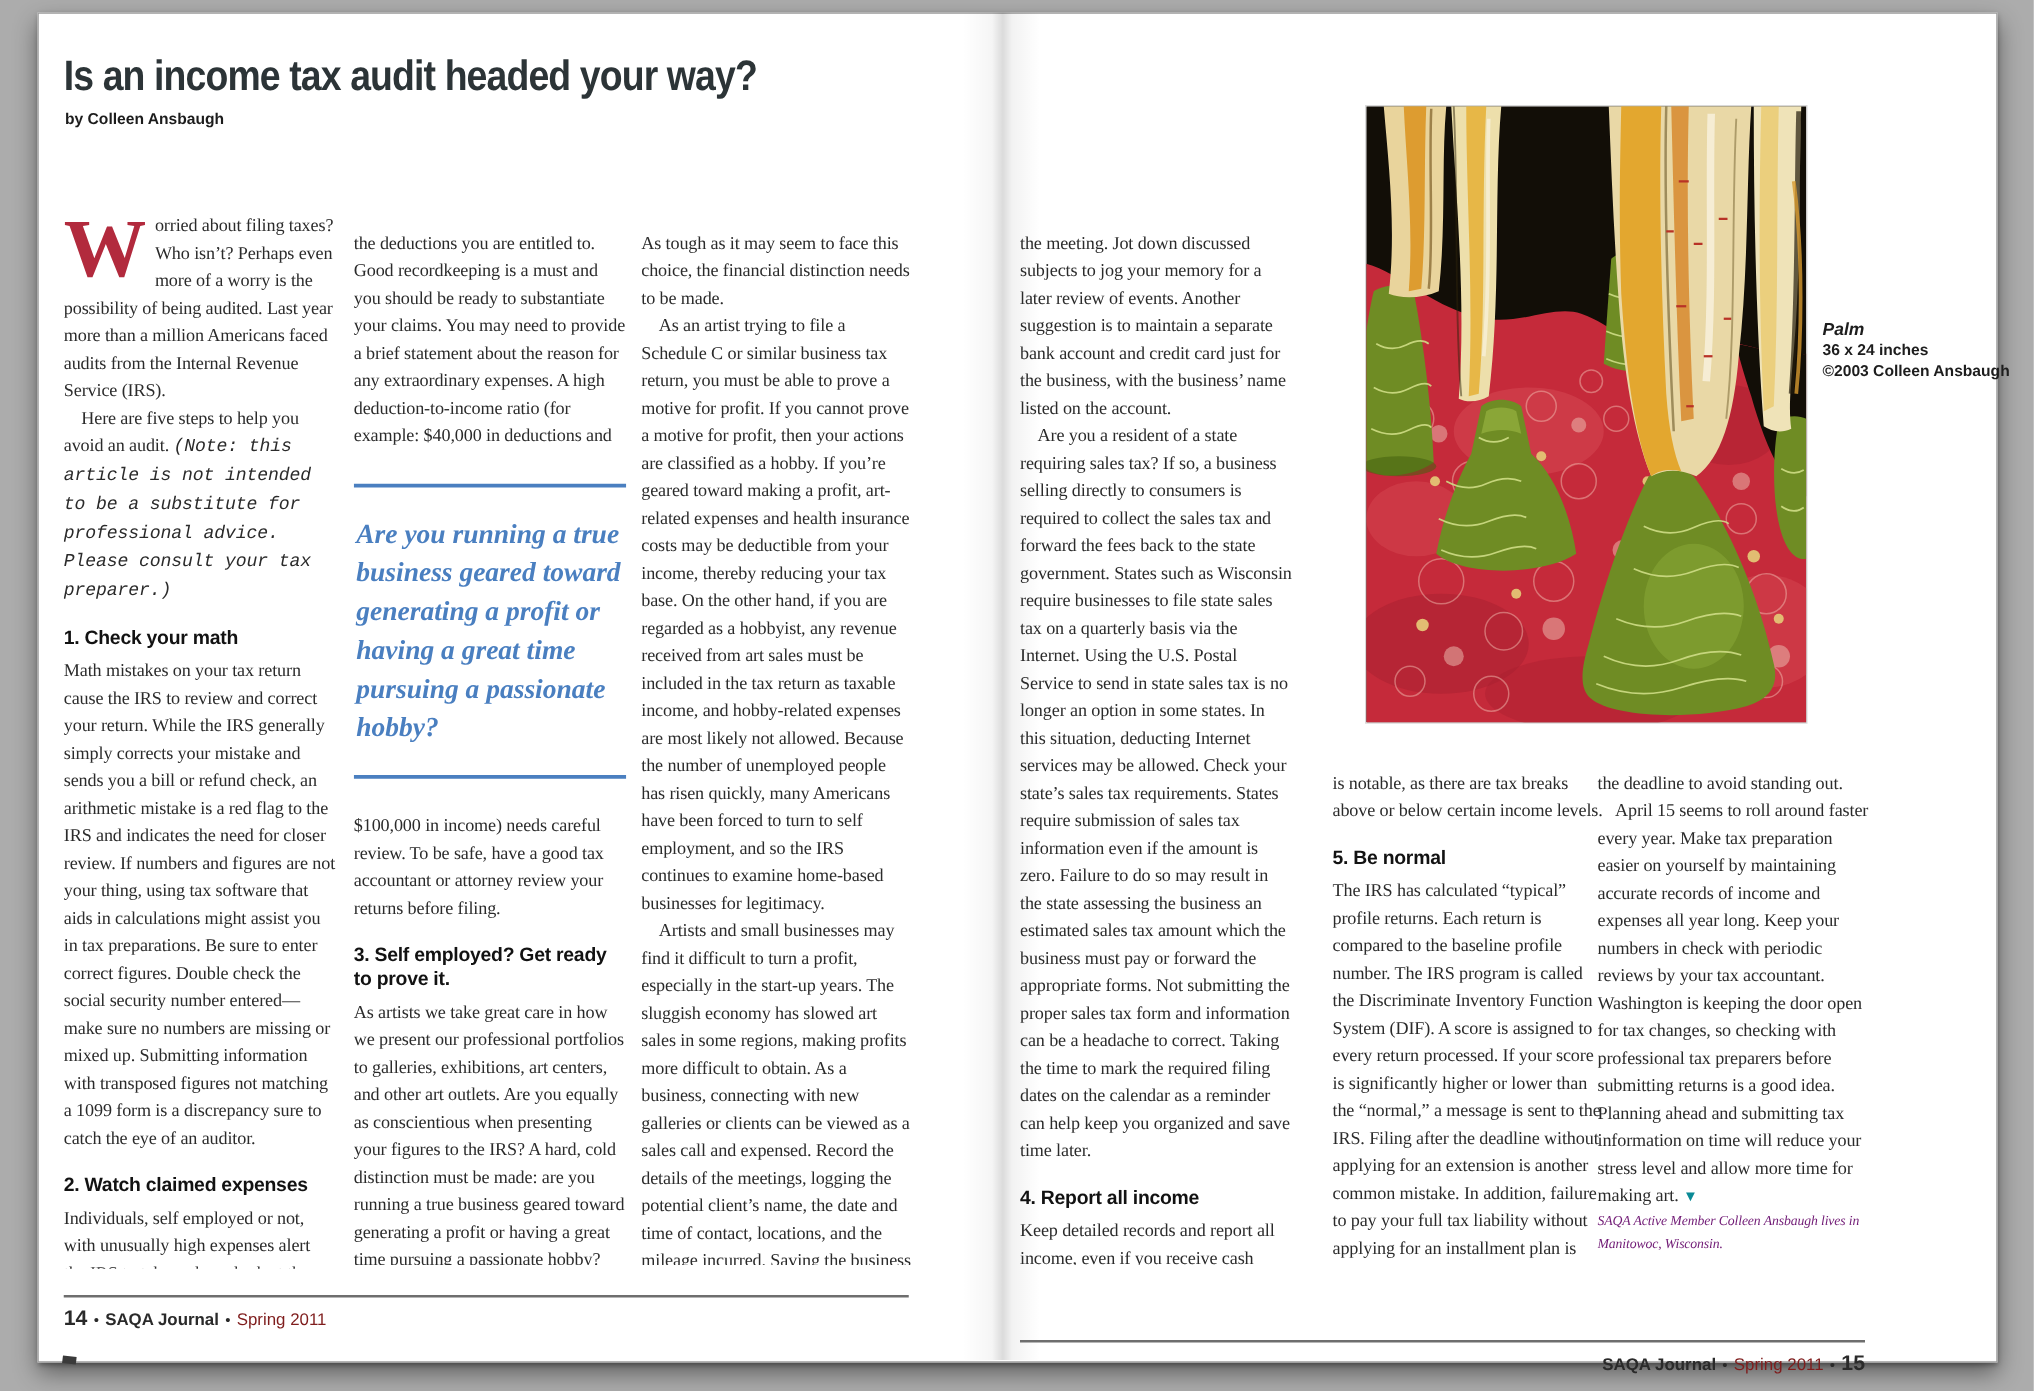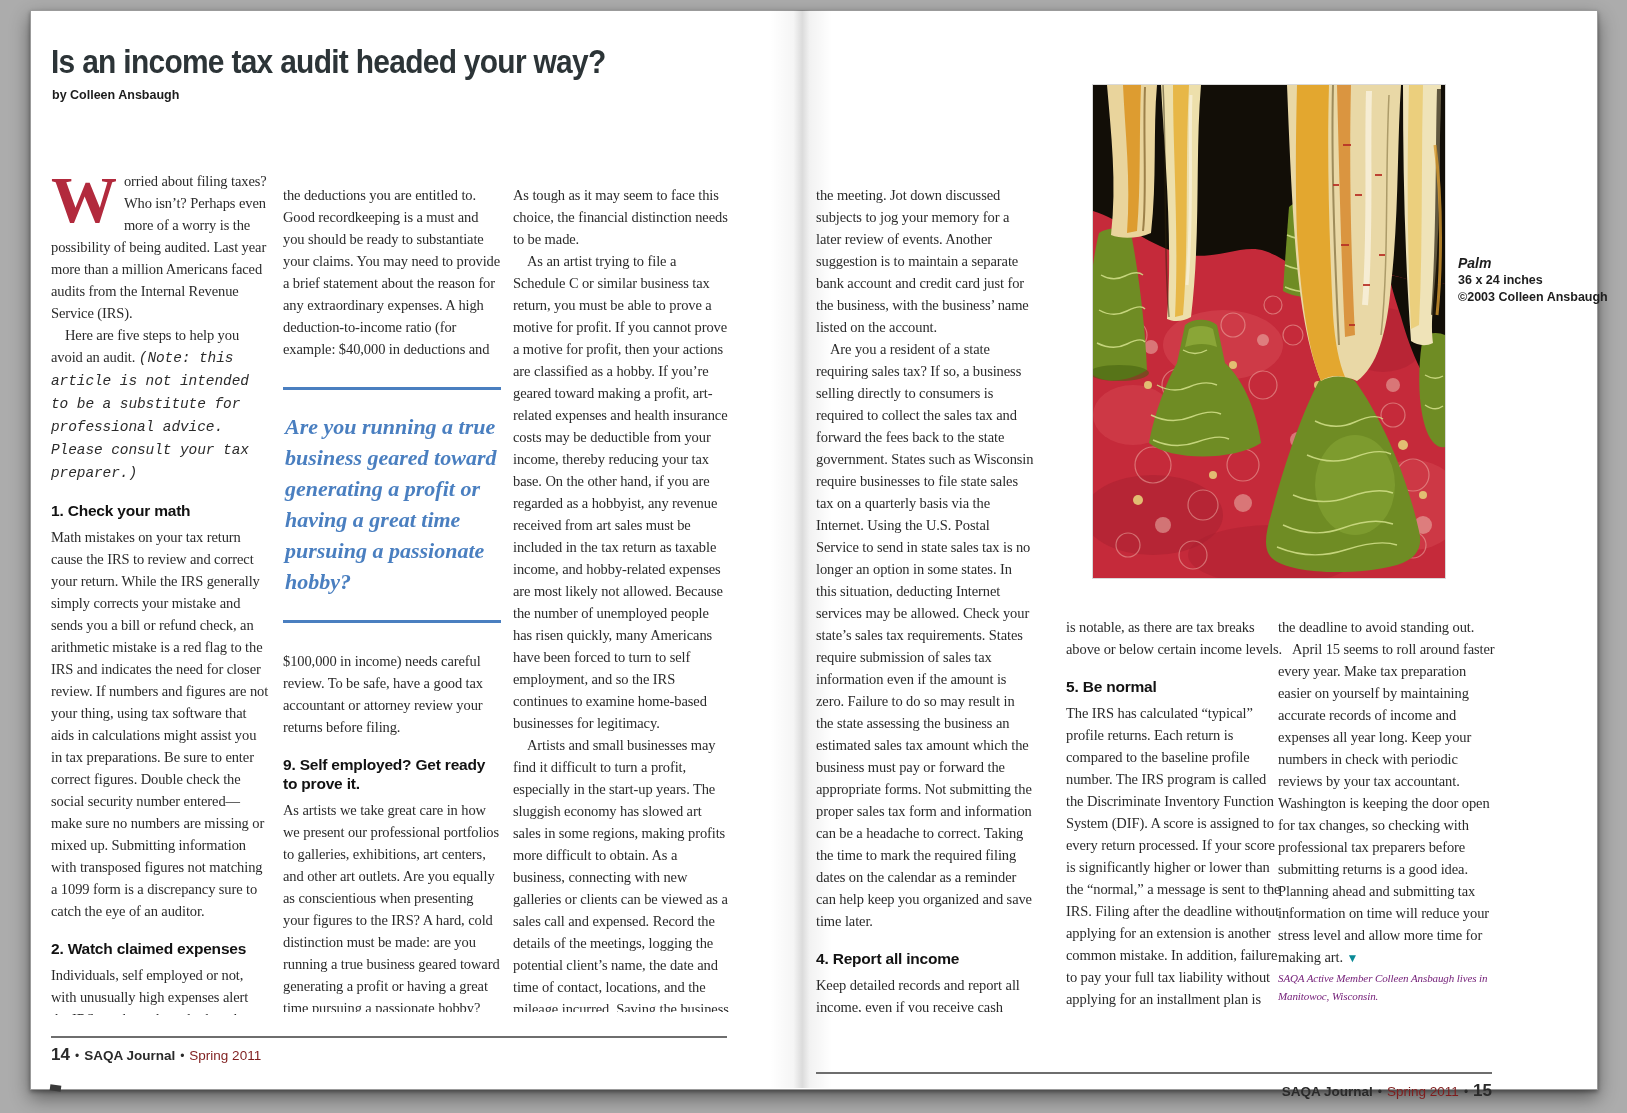--- a/index.html
+++ b/index.html
@@ -96,21 +96,21 @@
   <div class="sec">1. Check your math</div>
   <p>Math mistakes on your tax return cause the IRS to review and correct your return. While the IRS generally simply corrects your mistake and sends you a bill or refund check, an arithmetic mistake is a red flag to the IRS and indicates the need for closer review. If numbers and figures are not your thing, using tax software that aids in calculations might assist you in tax preparations. Be sure to enter correct figures. Double check the social security number entered—make sure no numbers are missing or mixed up. Submitting information with transposed figures not matching a 1099 form is a discrepancy sure to catch the eye of an auditor.</p>
   <div class="sec">2. Watch claimed expenses</div>
   <p>Individuals, self employed or not, with unusually high expenses alert the IRS to take a closer look at the return. Round off deductions to the nearest dollar, not tens or hundreds of dollars. Be careful not to take the same expense twice. Don’t be greedy. On the other hand, take</p>
 </div>
 
 <div class="col" style="left:283px;top:184px;height:828px;">
   <p>the deductions you are entitled to. Good recordkeeping is a must and you should be ready to substantiate your claims. You may need to provide a brief statement about the reason for any extraordinary expenses. A high deduction-to-income ratio (for example: $40,000 in deductions and</p>
   <div class="pullquote">Are you running a true business geared toward generating a profit or having a great time pursuing a passionate hobby?</div>
   <p>$100,000 in income) needs careful review. To be safe, have a good tax accountant or attorney review your returns before filing.</p>
-  <div class="sec">9. Self employed? Get ready to prove it.</div>
+  <div class="sec">3. Self employed? Get ready to prove it.</div>
   <p>As artists we take great care in how we present our professional portfolios to galleries, exhibitions, art centers, and other art outlets. Are you equally as conscientious when presenting your figures to the IRS? A hard, cold distinction must be made: are you running a true business geared toward generating a profit or having a great time pursuing a passionate hobby?</p>
 </div>
 
 <div class="col" style="left:513px;top:184px;height:828px;">
   <p>As tough as it may seem to face this choice, the financial distinction needs to be made.</p>
   <p class="ind">As an artist trying to file a Schedule C or similar business tax return, you must be able to prove a motive for profit. If you cannot prove a motive for profit, then your actions are classified as a hobby. If you’re geared toward making a profit, art-related expenses and health insurance costs may be deductible from your income, thereby reducing your tax base. On the other hand, if you are regarded as a hobbyist, any revenue received from art sales must be included in the tax return as taxable income, and hobby-related expenses are most likely not allowed. Because the number of unemployed people has risen quickly, many Americans have been forced to turn to self employment, and so the IRS continues to examine home-based businesses for legitimacy.</p>
   <p class="ind">Artists and small businesses may find it difficult to turn a profit, especially in the start-up years. The sluggish economy has slowed art sales in some regions, making profits more difficult to obtain. As a business, connecting with new galleries or clients can be viewed as a sales call and expensed. Record the details of the meetings, logging the potential client’s name, the date and time of contact, locations, and the mileage incurred. Saving the business reference information in an easy-to-use binder or adding it to a journal is a good idea. Retain the contact’s business card as a visual reminder of</p>
 </div>
 
 <div class="footer" style="left:51px;top:1036px;width:676px;">

